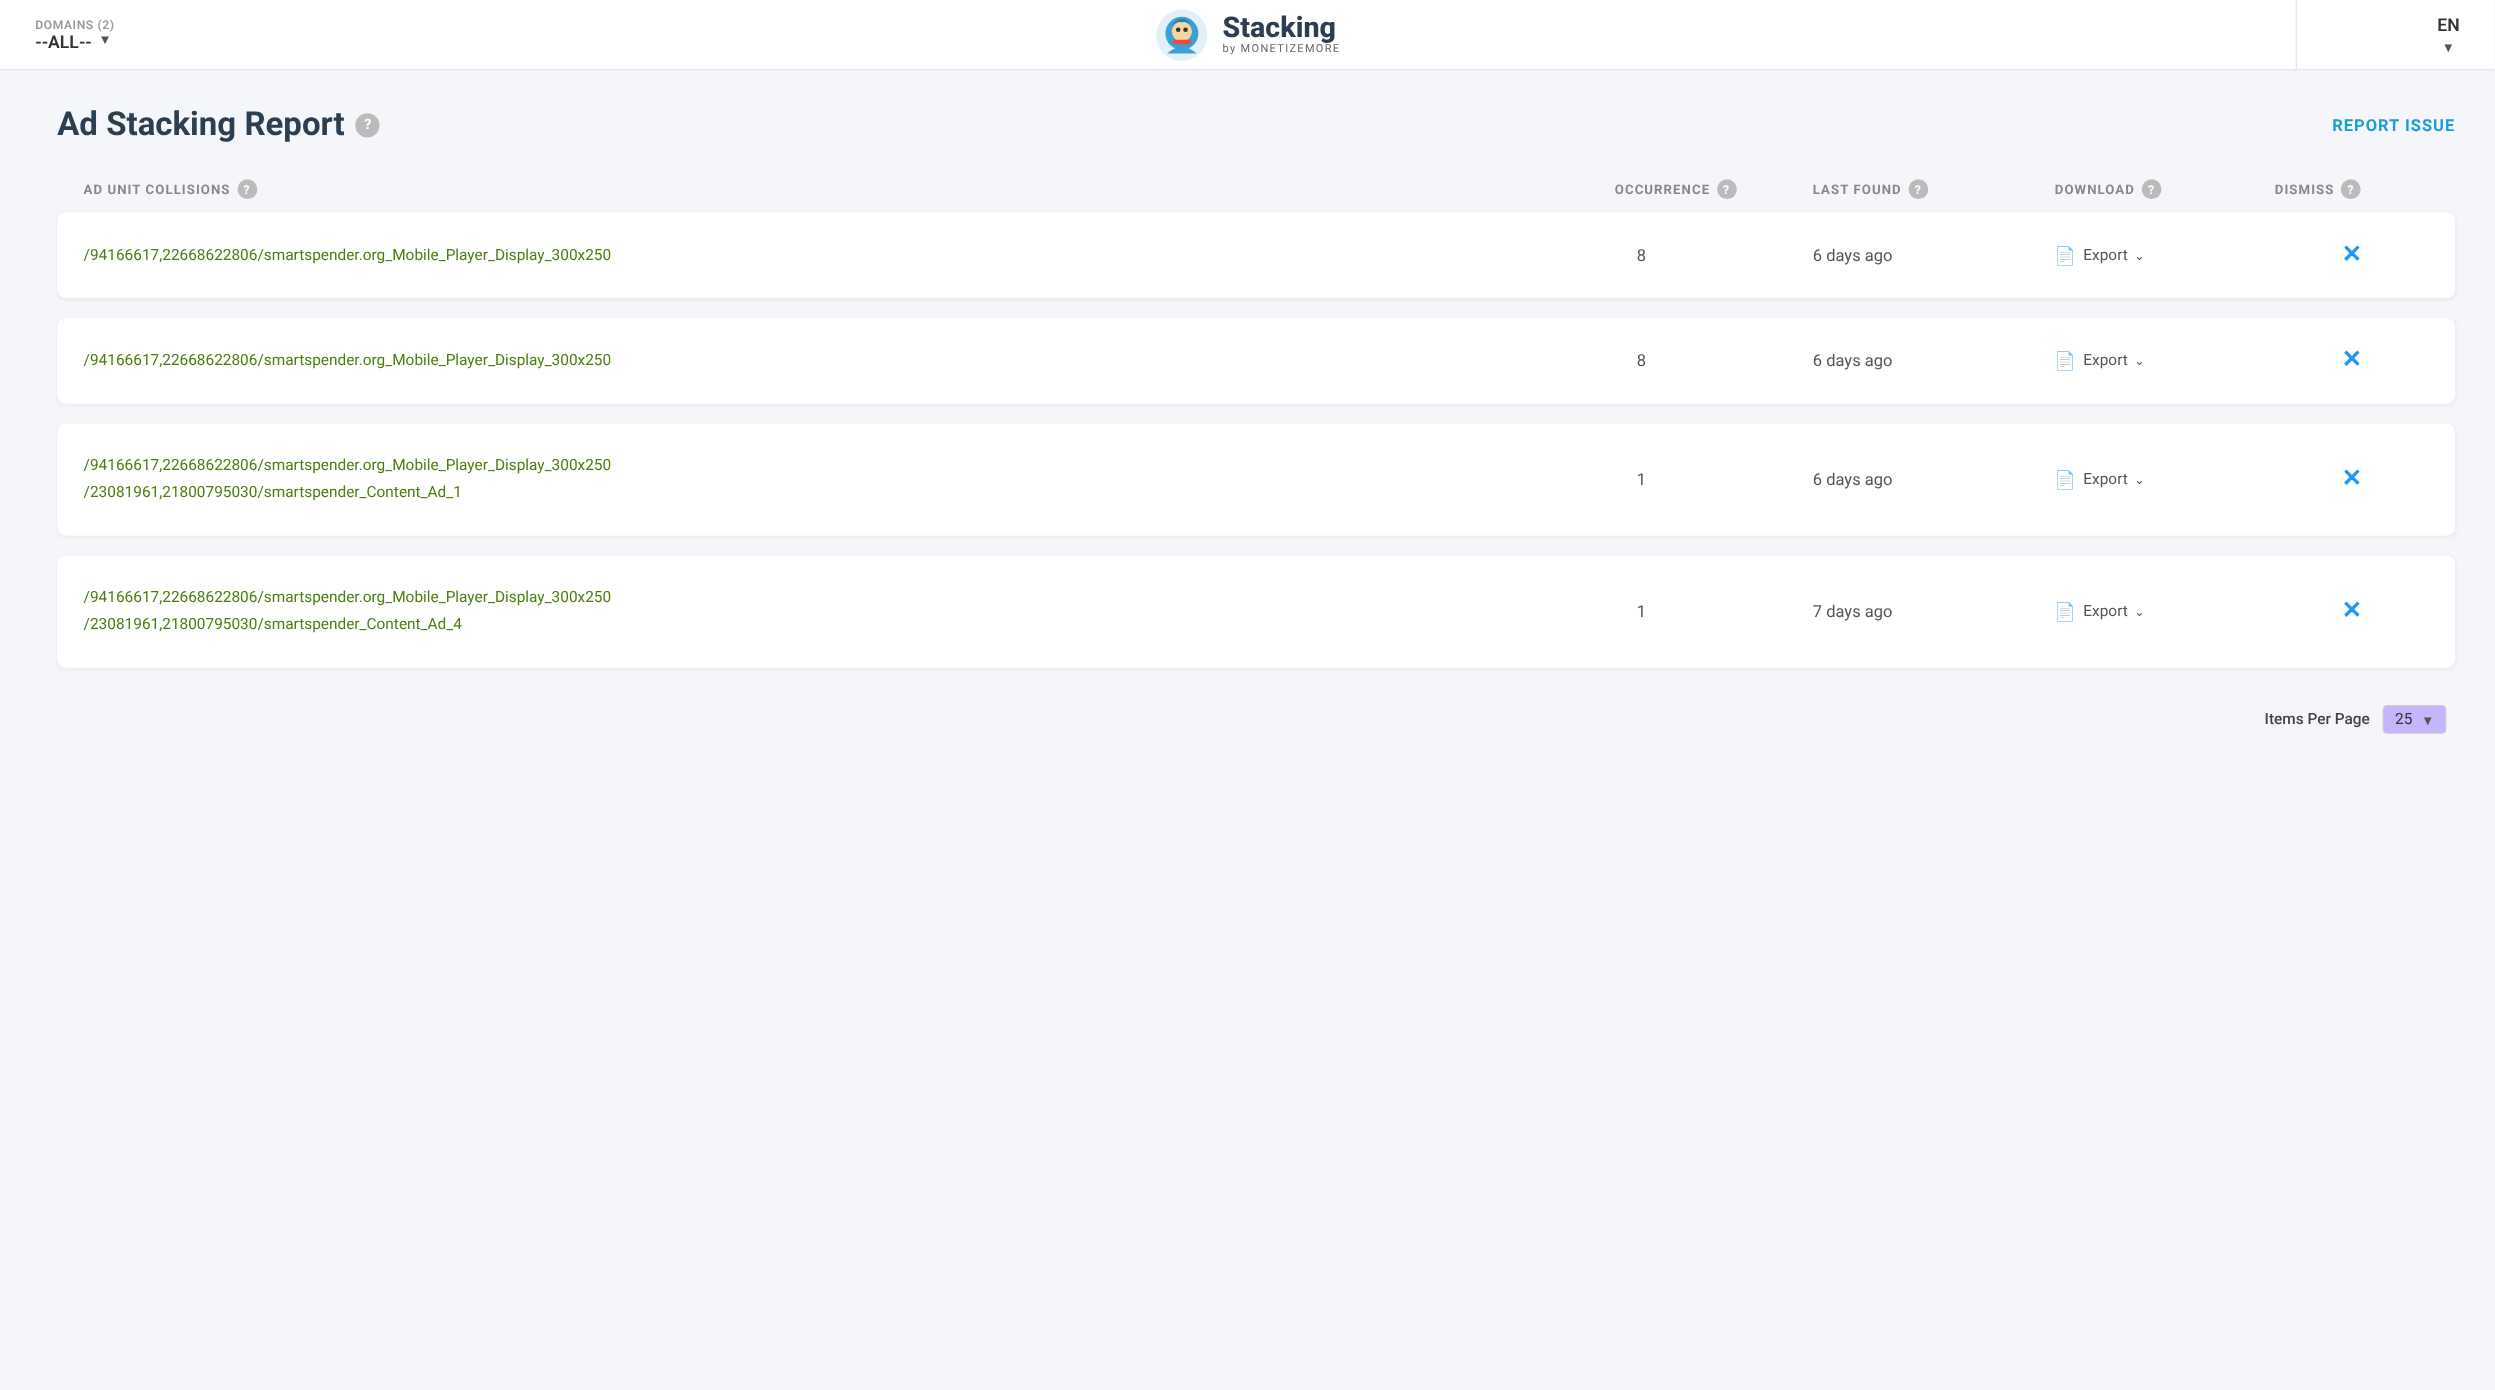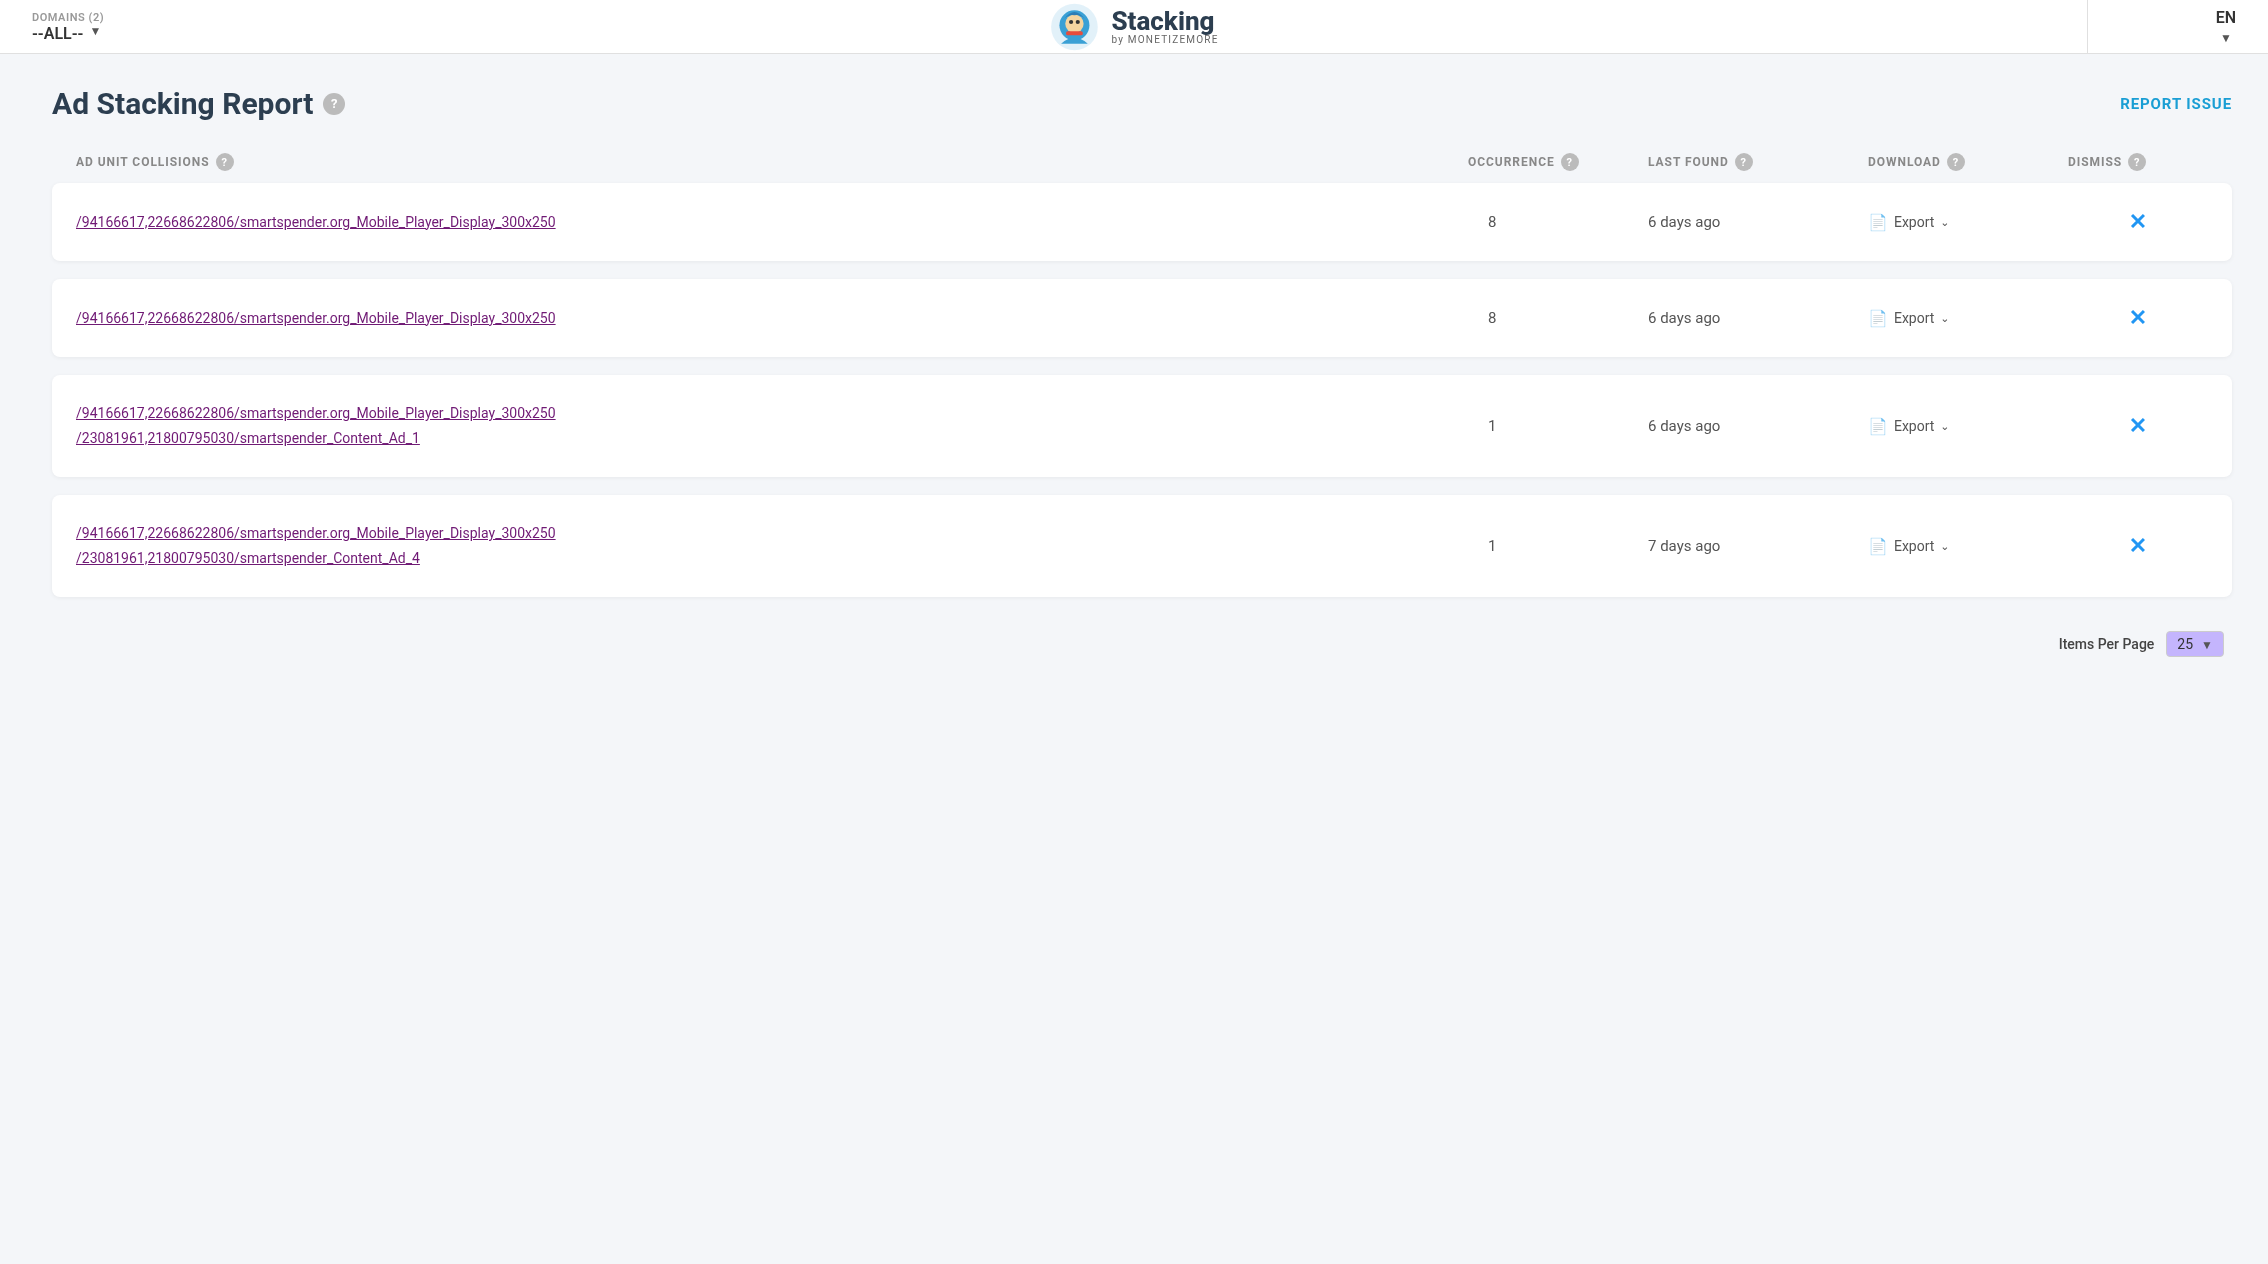--- a/index.html
+++ b/index.html
@@ -11,21 +11,21 @@
     }
 
     
     .top-nav {
       background: #fff;
       border-bottom: 1px solid #e0e0e0;
       display: flex;
       align-items: center;
       justify-content: space-between;
       padding: 0 32px;
-      height: 54px;
+      height: 64px;
       position: relative;
     }
     .nav-left {
       display: flex;
       flex-direction: column;
       justify-content: center;
     }
     .domains-label {
       font-size: 11px;
       color: #999;
@@ -168,24 +168,23 @@
       align-items: center;
       box-shadow: 0 1px 4px rgba(0,0,0,0.06);
     }
     .ad-unit-col {
       display: flex;
       flex-direction: column;
       gap: 4px;
     }
     .ad-unit-line {
       font-size: 14px;
-      color: #701a75;
+      color: #4d7c0f;
       font-weight: 400;
       line-height: 1.5;
-      text-decoration: underline;
     }
     .occurrence-col {
       font-size: 15px;
       color: #555;
       text-align: left;
       padding-left: 20px;
     }
     .last-found-col {
       font-size: 15px;
       color: #555;

